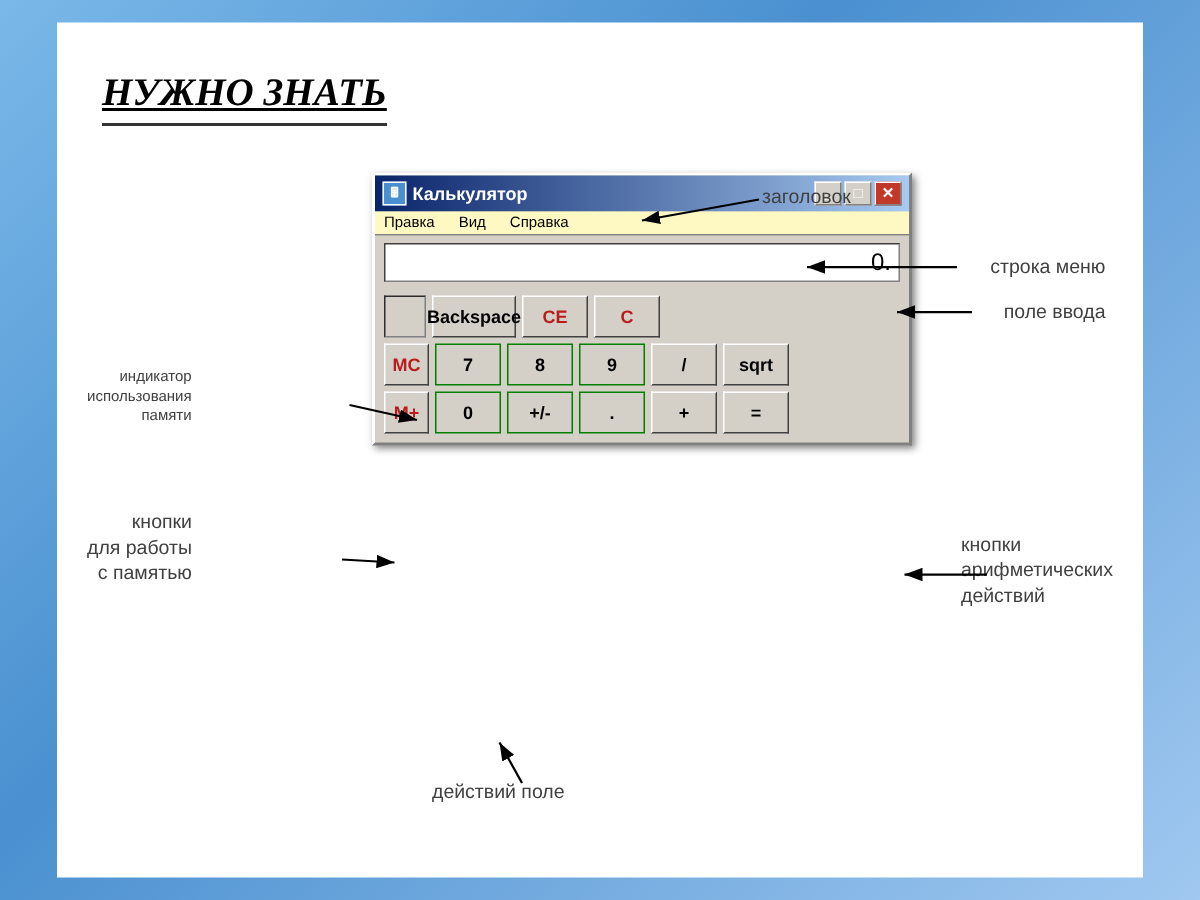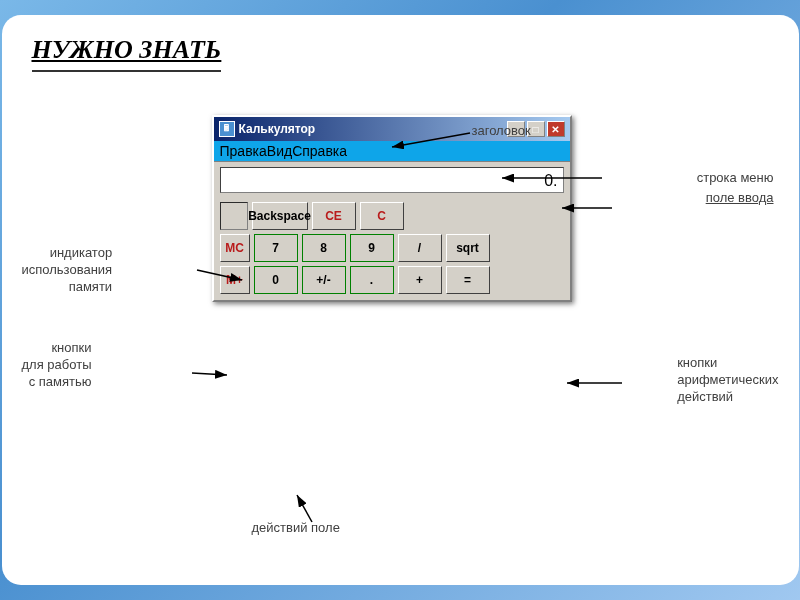--- a/index.html
+++ b/index.html
@@ -9,26 +9,26 @@
       height: 600px;
       background: linear-gradient(135deg, #7ab8e8 0%, #4a90d0 40%, #a0c8f0 100%);
       font-family: Arial, sans-serif;
       overflow: hidden;
       display: flex;
       align-items: center;
       justify-content: center;
     }
 
     .slide {
-      width: 797px;
+      width: 724px;
       height: 570px;
       background: white;
-      border-radius: 19px;
+      border-radius: 0;
       position: relative;
-      padding: 20px 30px;
+      padding: 32px 30px;
     }
 
     .title-section {
       border-bottom: 2px solid #333;
       padding-bottom: 5px;
       margin-bottom: 10px;
       display: inline-block;
     }
 
     .title-text {
@@ -103,25 +103,25 @@
       font-weight: bold;
     }
 
     .wc-btn.close-btn {
       background: #c0392b;
       color: white;
       font-weight: bold;
     }
 
     .calc-menubar {
-      background: #0ea5e9;
+      background: #fef9c3;
       padding: 2px 6px;
-      font-size: 14px;
-      display: flex;
-      gap: 0;
+      font-size: 10px;
+      display: flex;
+      gap: 16px;
       border-bottom: 1px solid #808080;
     }
 
     .calc-menubar span {
       cursor: pointer;
     }
 
     .calc-display {
       margin: 5px 6px;
       background: white;
@@ -205,30 +205,29 @@
       font-size: 13px;
     }
 
     .label-stroka-menu {
       top: 155px;
       right: 25px;
       font-size: 13px;
     }
 
     .label-pole-vvoda {
-      top: 175px;
+      top: 185px;
       right: 25px;
       font-size: 13px;
-      text-decoration: underline;
     }
 
     .label-indikator {
       top: 230px;
       left: 20px;
-      font-size: 13px;
+      font-size: 10px;
       line-height: 1.3;
       text-align: right;
     }
 
     .label-knopki-pamyat {
       top: 325px;
       left: 20px;
       font-size: 13px;
       line-height: 1.3;
       text-align: right;

